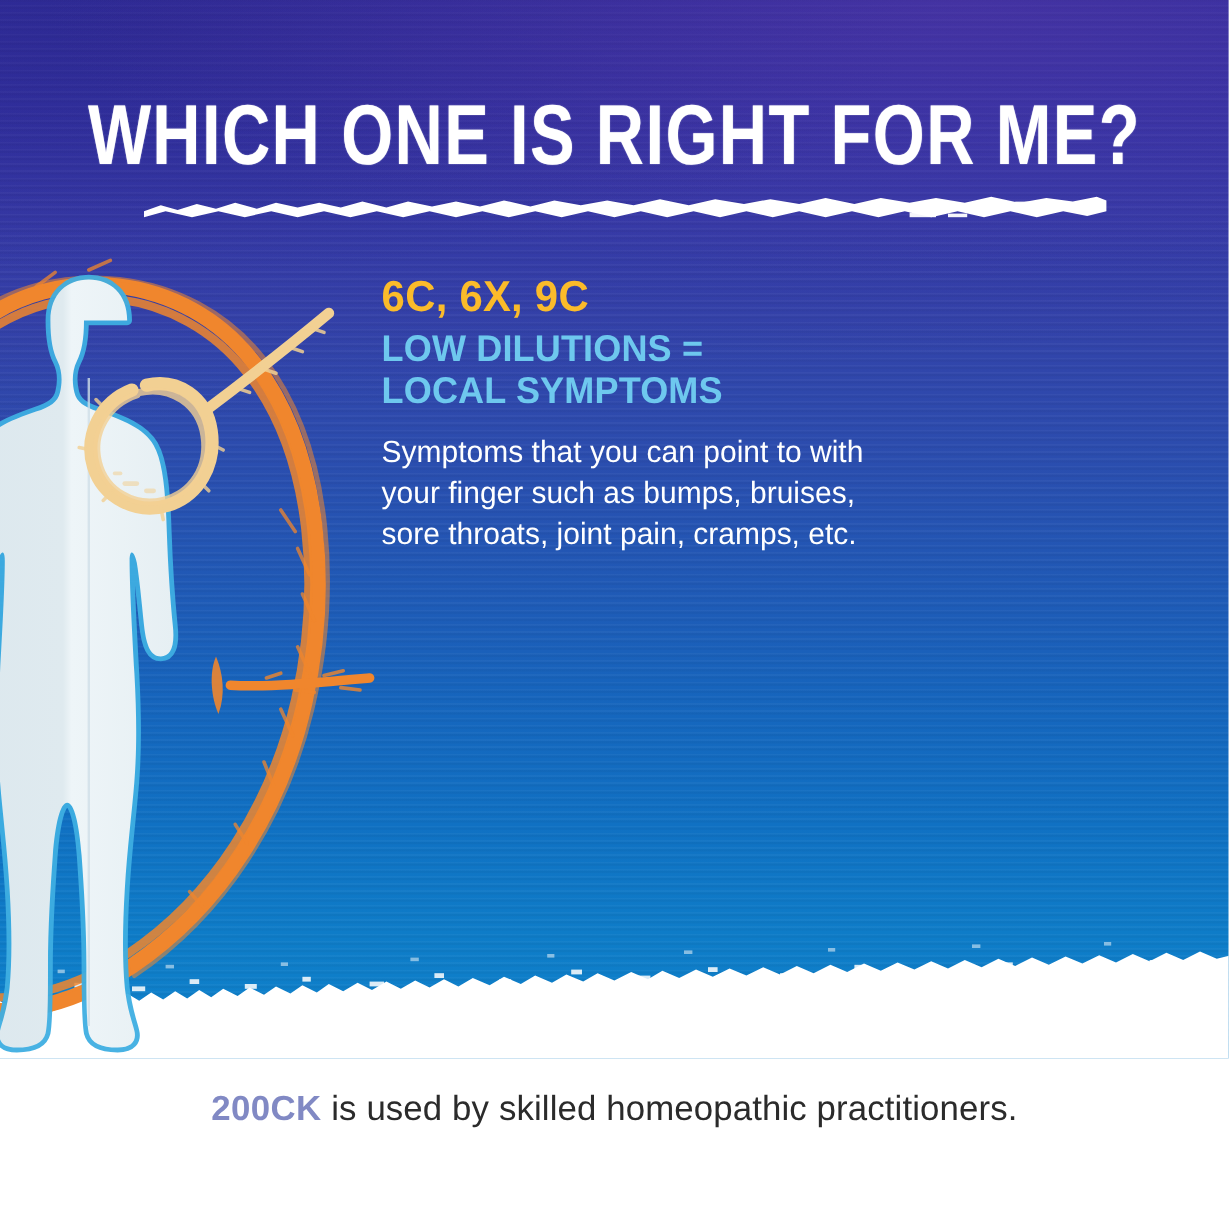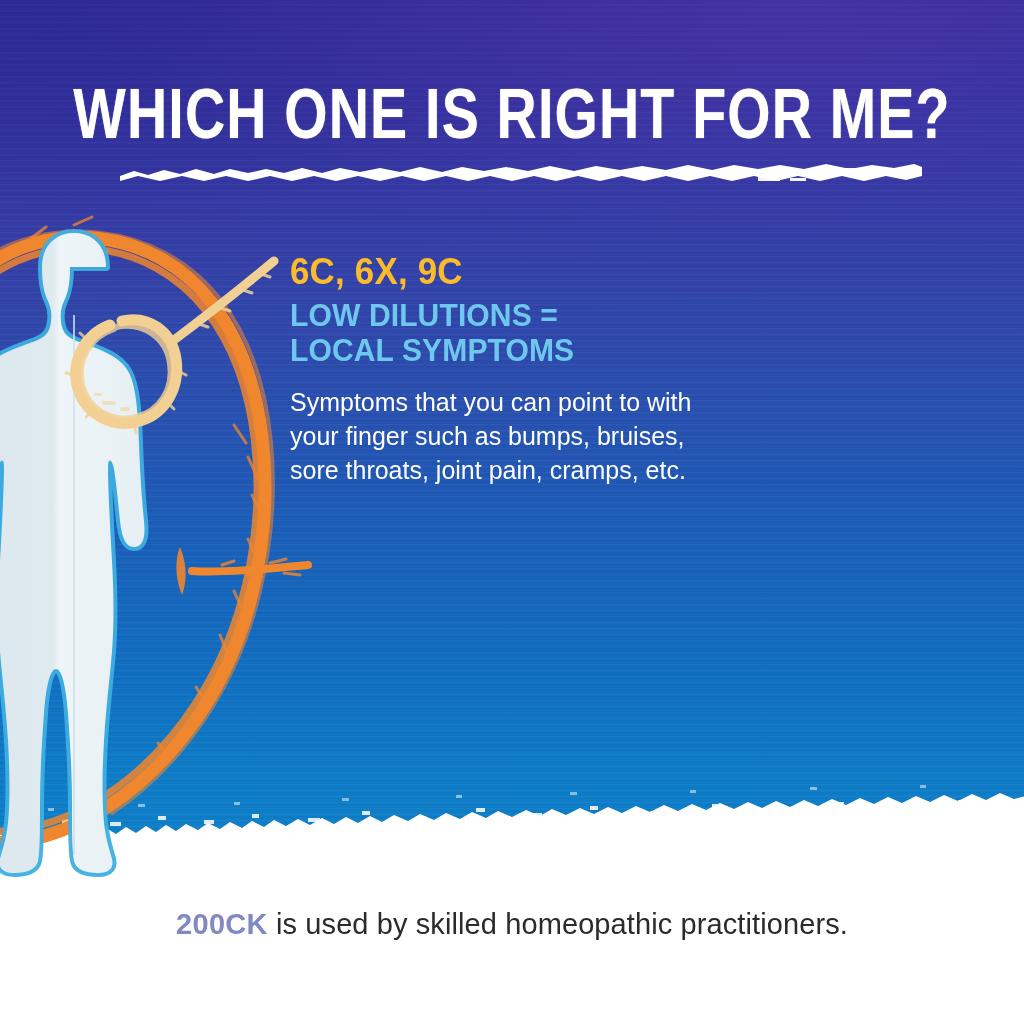--- a/index.html
+++ b/index.html
@@ -80,21 +80,21 @@
     position:absolute;left:118px;top:163px;width:806px;height:24px;
   }
 
   
   .figure-layer{
     position:absolute;left:-66px;top:195px;width:400px;height:720px;
   }
 
   
   .col{
-    position:absolute;left:290px;top:228px;width:660px;margin-top:25px;
+    position:absolute;left:318px;top:228px;width:660px;
   }
   .blk{ position:relative; }
   .potency{
     font-weight:700;
     font-size:36px;
     line-height:1.06;
     letter-spacing:.2px;
     margin:0 0 7px 0;
     transform:scaleX(.97);
     transform-origin:left center;

